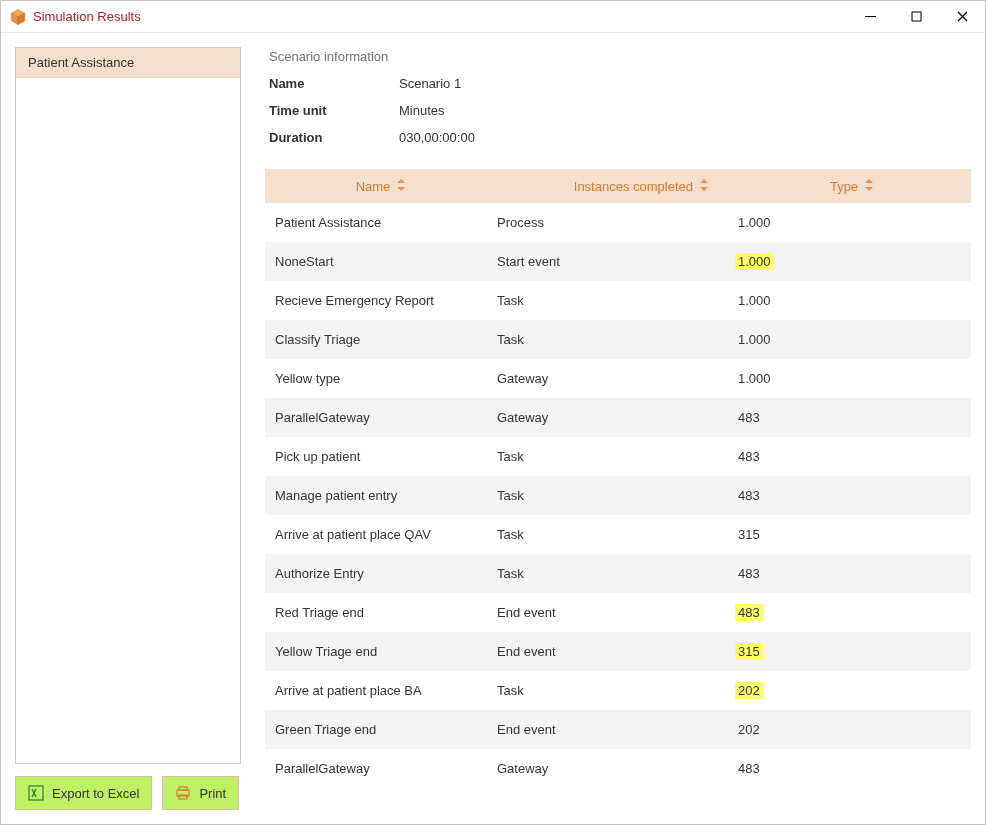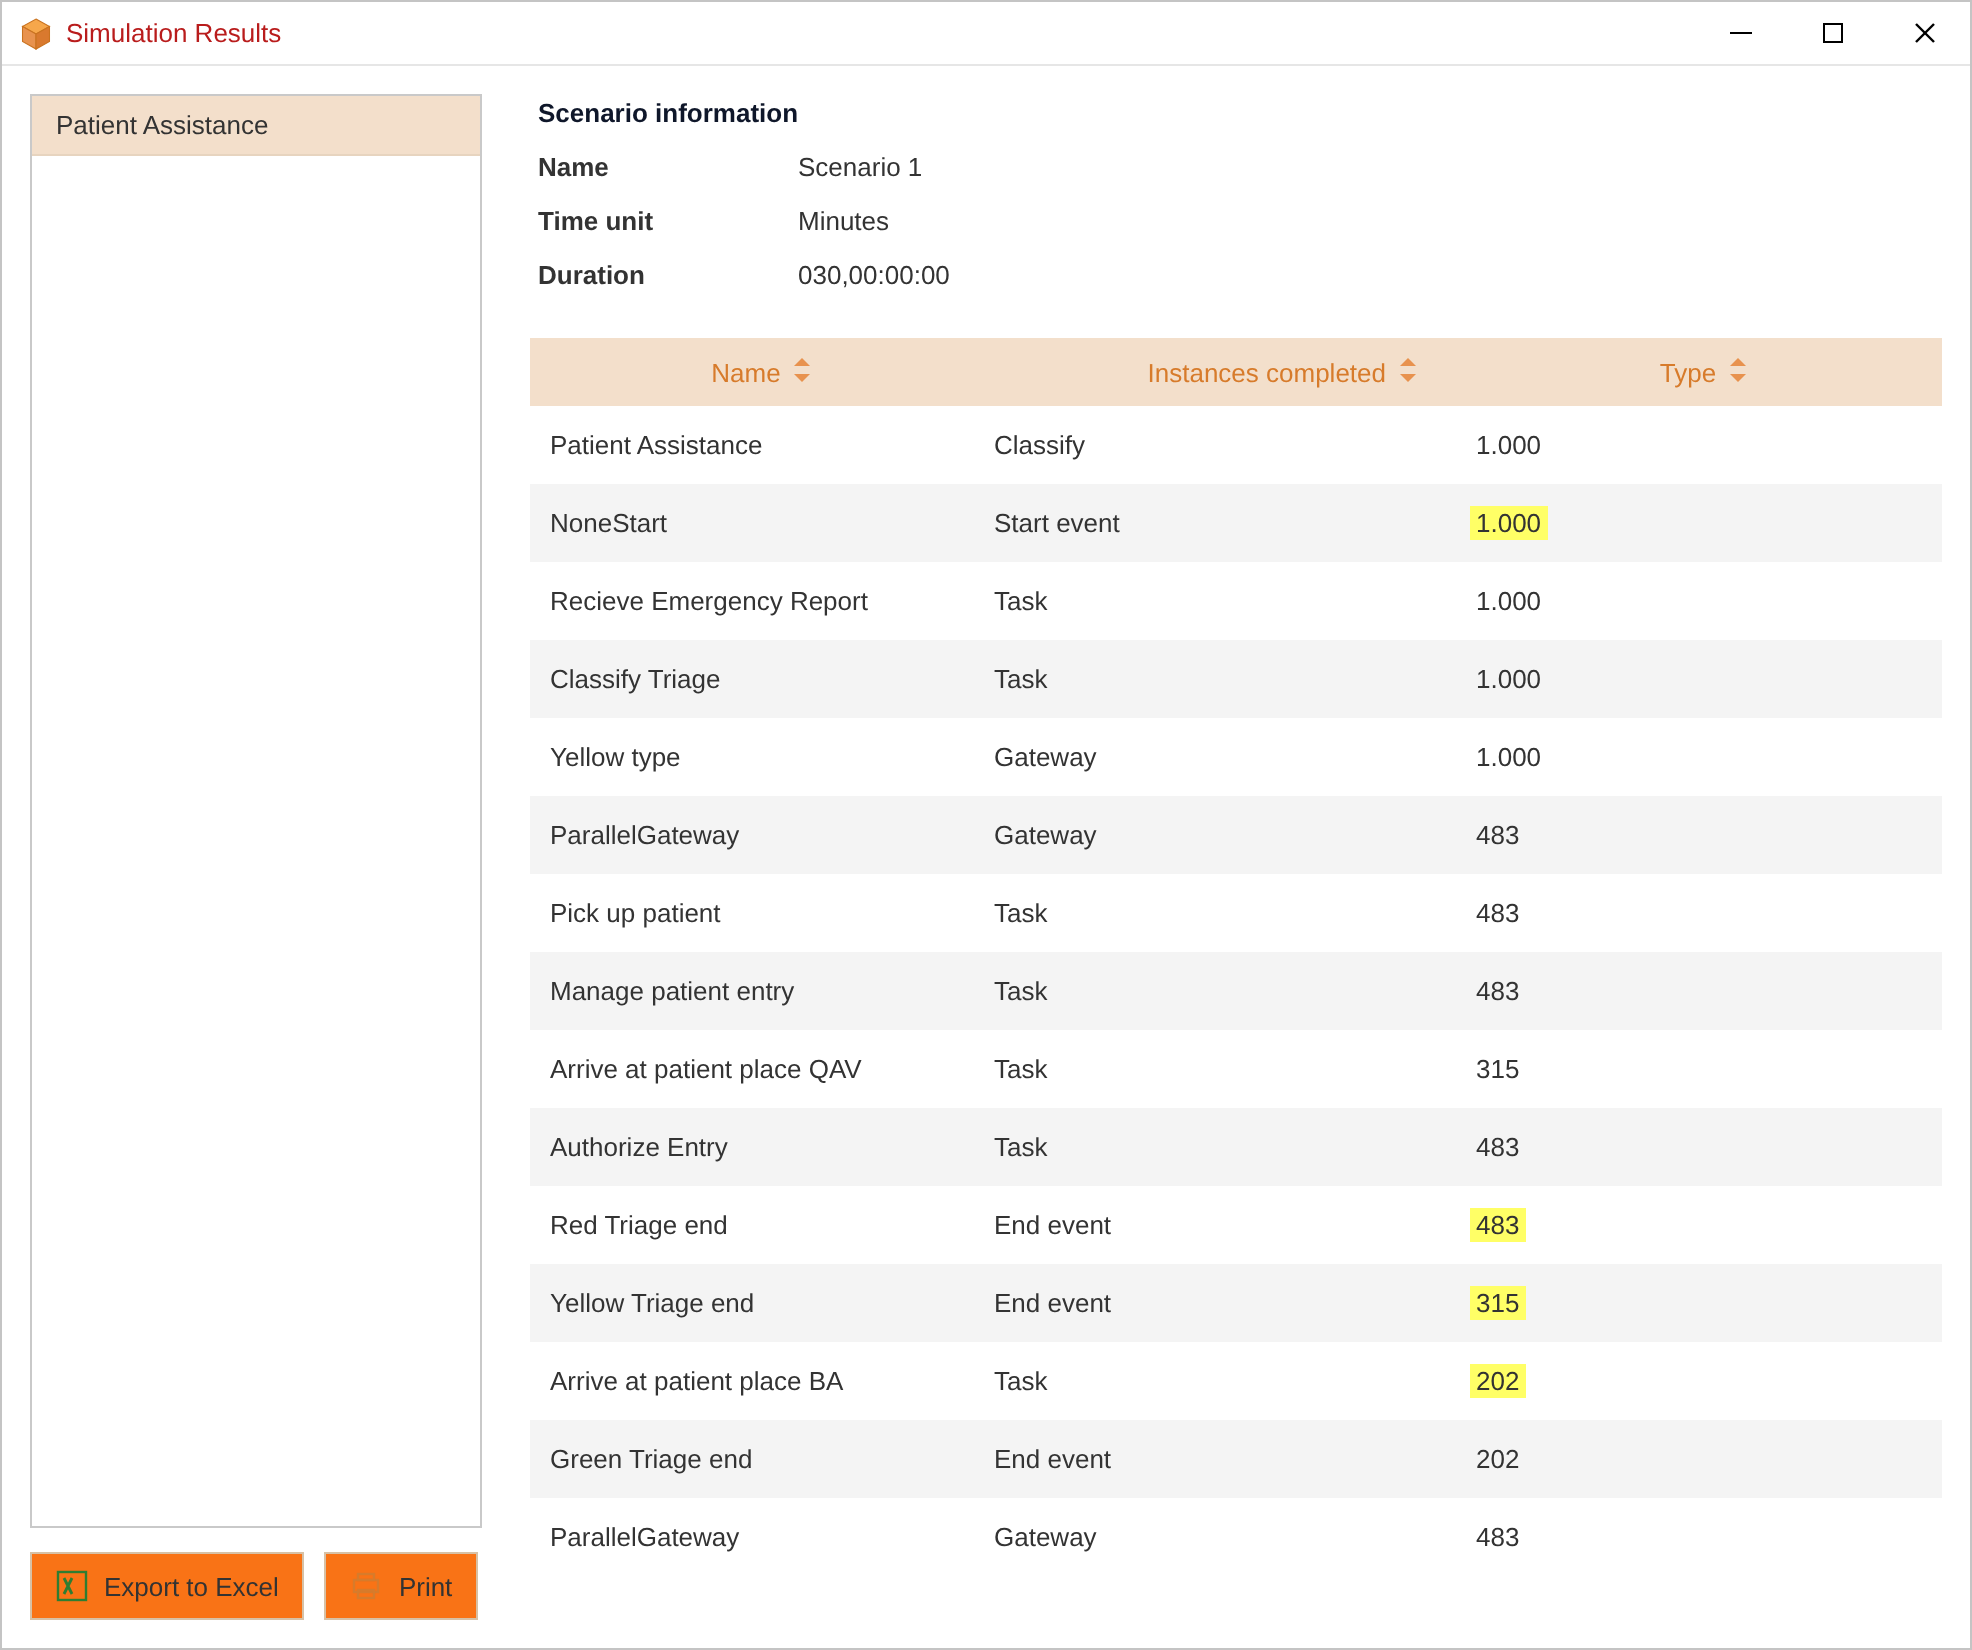--- a/index.html
+++ b/index.html
@@ -65,41 +65,41 @@
     color:#333;
     border-bottom:1px solid #e7d4bf;
   }
   .btn-row {
     display:flex;
     gap: 10px;
     margin-top: 12px;
   }
   .btn {
     border:1px solid #d7c1a6;
-    background:#f97316;
+    background:#bef264;
     padding: 8px 12px;
     display:inline-flex;
     align-items:center;
     gap:8px;
     font-size:13px;
     cursor:pointer;
   }
   .btn .bicon { width:16px; height:16px; display:flex; align-items:center; justify-content:center; }
 
   .right-col {
     flex:1 1 auto;
     margin-left: 24px;
     overflow:hidden;
     display:flex;
     flex-direction:column;
   }
 
   .section-title {
-    font-weight:700;
-    color:#0f172a;
+    font-weight:400;
+    color:#737373;
     margin: 2px 0 6px 4px;
     font-size:13px;
   }
   .info-table {
     width:100%;
     border-collapse:collapse;
     margin-left:4px;
   }
   .info-table td {
     padding: 6px 0;
@@ -251,21 +251,21 @@
               <svg class="sort-icon" viewBox="0 0 10 12">
                   <polygon points="5,0 9,4 1,4" fill="#e8924e"></polygon>
                   <polygon points="5,12 9,8 1,8" fill="#e8924e"></polygon>
                 </svg>
             </span>
           </div>
         </div>
         <div class="grid-body" id="grid-body">
             <div class="grow">
               <div class="gc-name">Patient Assistance</div>
-              <div class="gc-type">Classify</div>
+              <div class="gc-type">Process</div>
               <div class="gc-inst"><span>1.000</span></div>
             </div>
             <div class="grow">
               <div class="gc-name">NoneStart</div>
               <div class="gc-type">Start event</div>
               <div class="gc-inst"><span class="hl">1.000</span></div>
             </div>
             <div class="grow">
               <div class="gc-name">Recieve Emergency Report</div>
               <div class="gc-type">Task</div>

